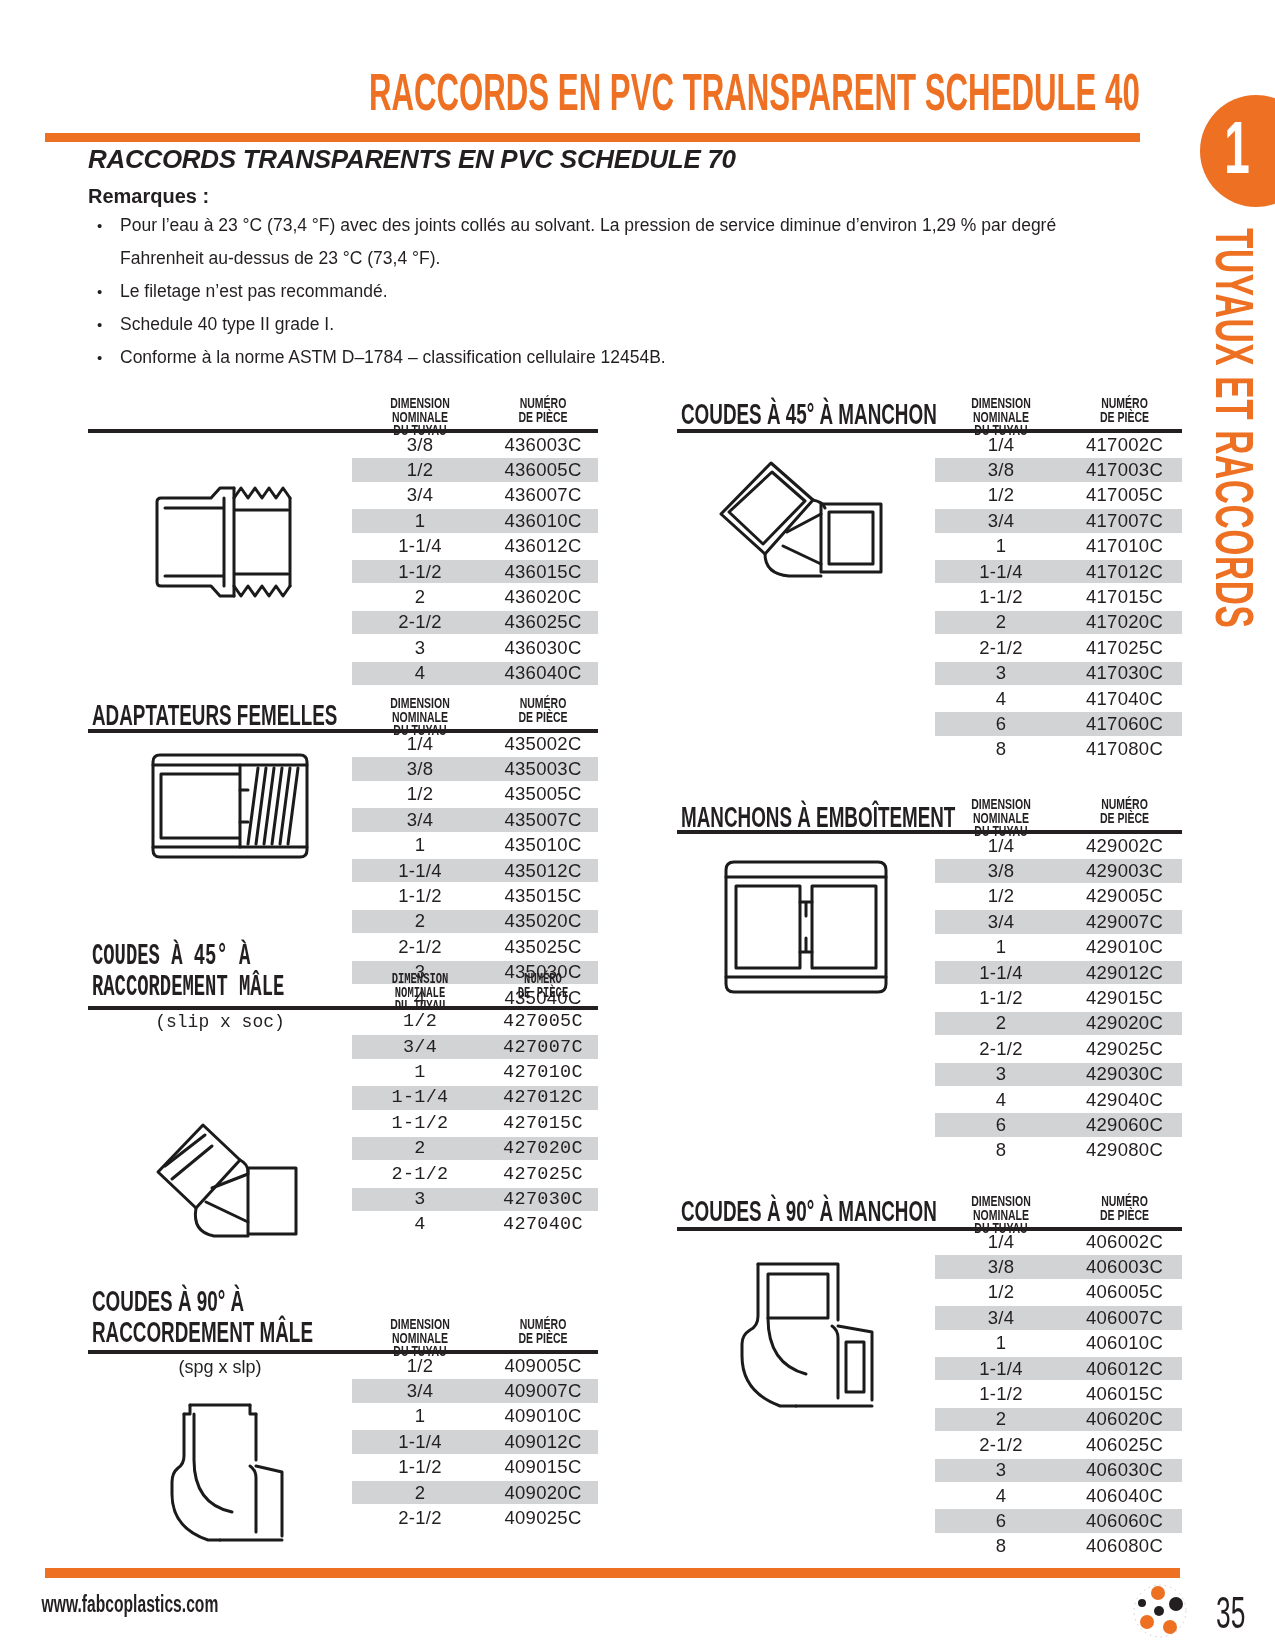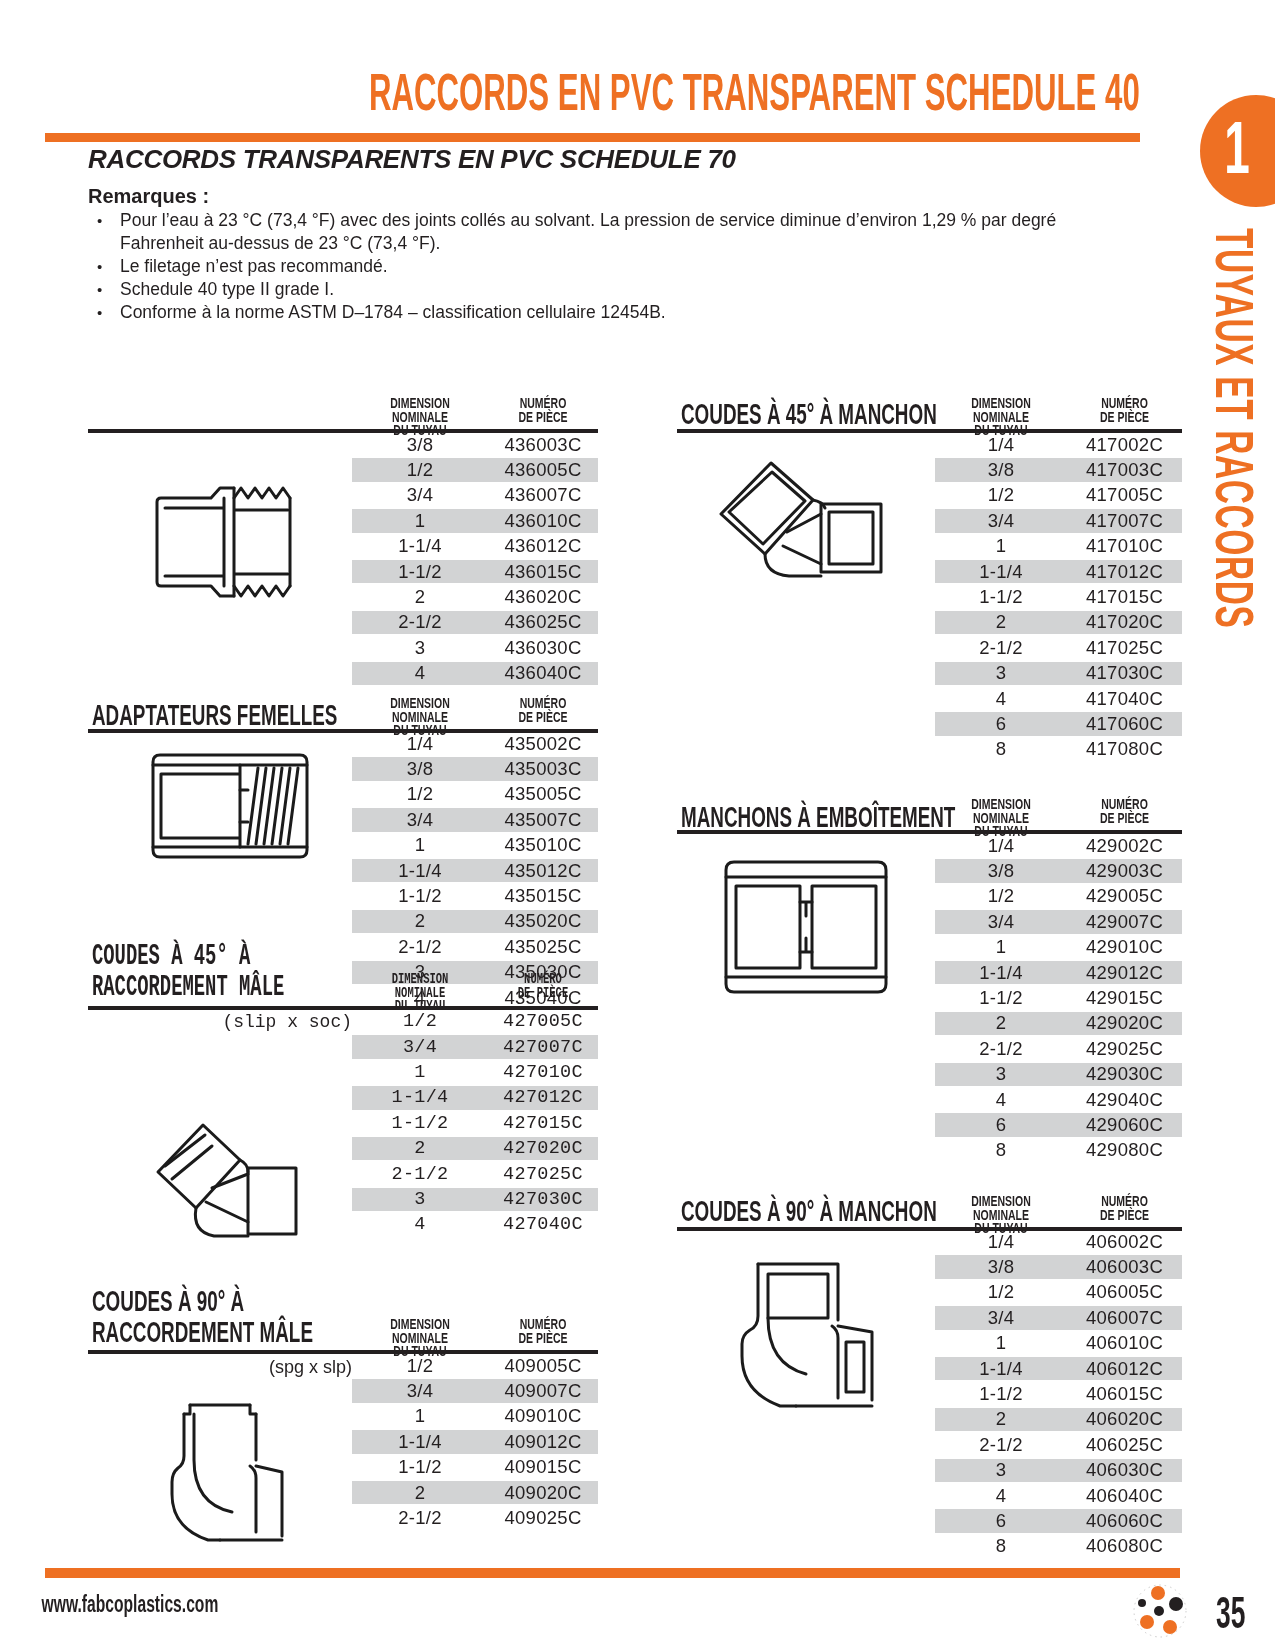--- a/index.html
+++ b/index.html
@@ -14,54 +14,54 @@
   .tab-circle{position:absolute;left:1200px;top:95px;width:112px;height:112px;border-radius:50%;
               background:#EE7023;}
   .tab-circle .num{position:absolute;left:0;top:50%;width:74px;text-align:center;color:#fff;
               font-size:74px;font-weight:bold;transform:translateY(-54%) scaleX(.62);}
   .tab-vertical{position:absolute;left:1266px;top:228px;transform-origin:0 0;
               transform:rotate(90deg) scaleX(.62);font-size:54px;font-weight:bold;color:#EE7023;
               white-space:nowrap;letter-spacing:1px;}
   .section-heading{position:absolute;left:88px;top:144px;font-size:26px;font-weight:bold;
               font-style:italic;letter-spacing:-.3px;}
   .notes-title{position:absolute;left:88px;top:185px;font-size:20px;font-weight:bold;}
-  .bullets{position:absolute;left:88px;top:209px;width:1040px;font-size:17.5px;line-height:23px;}
+  .bullets{position:absolute;left:88px;top:209px;width:1040px;font-size:17.5px;line-height:33px;}
   .bullets .b{position:relative;padding-left:32px;}
   .bullets .b::before{content:"•";position:absolute;left:9px;font-size:15px;}
   
   .tblock{position:absolute;}
   .tblock.leftcol{--rows-left:264px;--c1w:136px;}
   .tblock.rightcol{--rows-left:258px;--c1w:132px;}
   .tb-title{position:absolute;left:4px;font-size:29px;font-weight:bold;line-height:31px;white-space:nowrap;}
   .tb-title .cond{transform:scaleX(.65);}
   .tb-title span{display:block;}
   .tb-rule{position:absolute;left:0;right:0;height:3.5px;background:#231f20;}
   .hdr{position:absolute;text-align:center;font-weight:bold;font-size:15px;line-height:13.5px;
        transform:scaleX(.70);}
   .hdr.dim{left:var(--rows-left);width:var(--c1w);}
   .hdr.num{left:calc(var(--rows-left) + var(--c1w));right:0;}
-  .tb-note{position:absolute;left:0;width:var(--rows-left);text-align:right;font-size:18px;}
+  .tb-note{position:absolute;left:0;width:var(--rows-left);text-align:center;font-size:18px;}
   .rows{position:absolute;left:var(--rows-left);right:0;}
   .t-row{position:relative;height:25.4px;}
   .rows .t-row:nth-child(even)::before{content:"";position:absolute;left:0;right:0;top:1px;bottom:1px;
        background:#d2d3d4;}
   .c1,.c2{position:absolute;top:0;height:100%;display:flex;align-items:center;justify-content:center;
        font-size:18.5px;letter-spacing:.3px;}
   .c1{left:0;width:var(--c1w);}
   .c2{left:var(--c1w);right:0;}
   
   .drawing{position:absolute;}
   .drawing path,.drawing line,.drawing polyline,.drawing rect{fill:none;stroke:#1b1b1b;
        stroke-width:3;stroke-linejoin:round;stroke-linecap:round;}
   
   .footer-bar{position:absolute;left:45px;top:1568px;width:1135px;height:10px;background:#EE7023;}
   .footer-url{position:absolute;left:0;top:1591px;width:1275px;text-align:left;font-size:23px;
        font-weight:bold;}
   .footer-url .cond{transform:scaleX(.68);transform-origin:50% 50%;}
-  .page-number{position:absolute;left:1216px;top:1588px;font-size:44px;font-weight:bold;}
+  .page-number{position:absolute;left:1216px;top:1588px;font-size:44px;font-weight:normal;}
   .page-number .cond{transform:scaleX(.60);}
   .logo{position:absolute;left:1131px;top:1580px;}
 </style>
 </head>
 <body>
 
 <div class="page">
 
   <div class="main-title"><span class="cond">RACCORDS EN PVC TRANSPARENT SCHEDULE 40</span></div>
   <div class="title-rule"></div>

